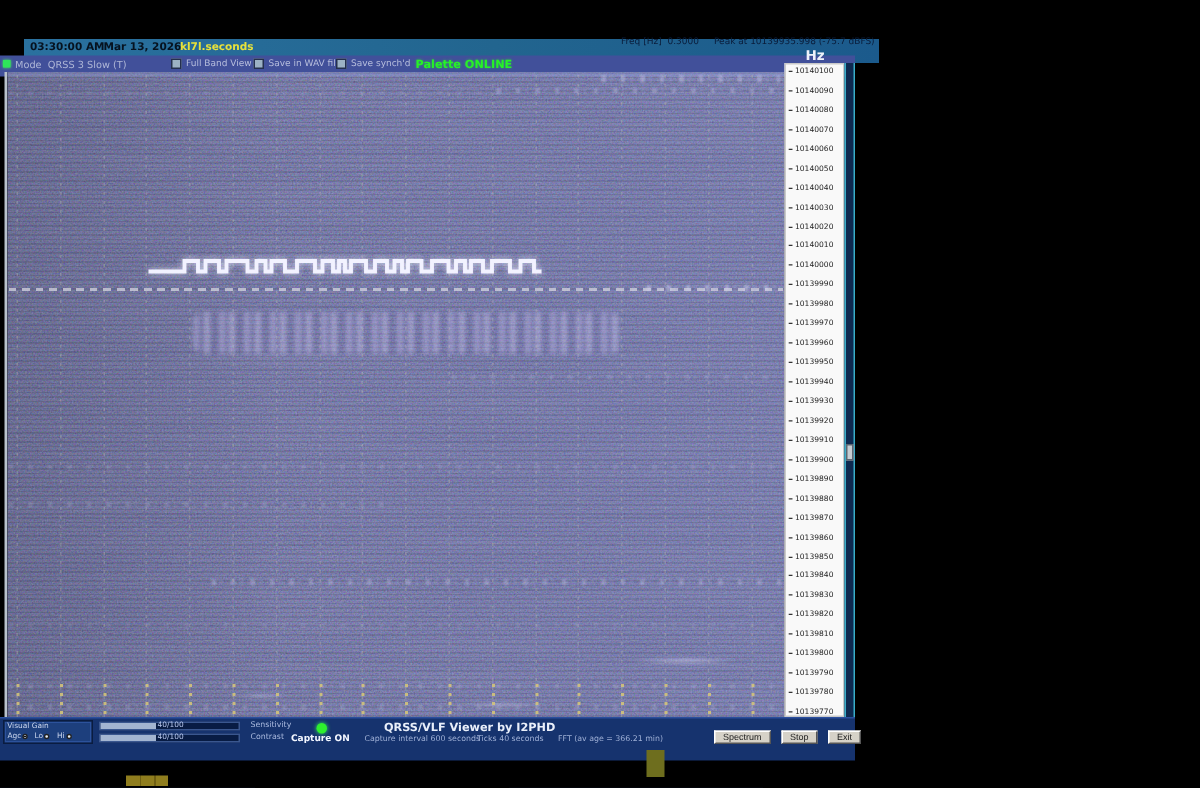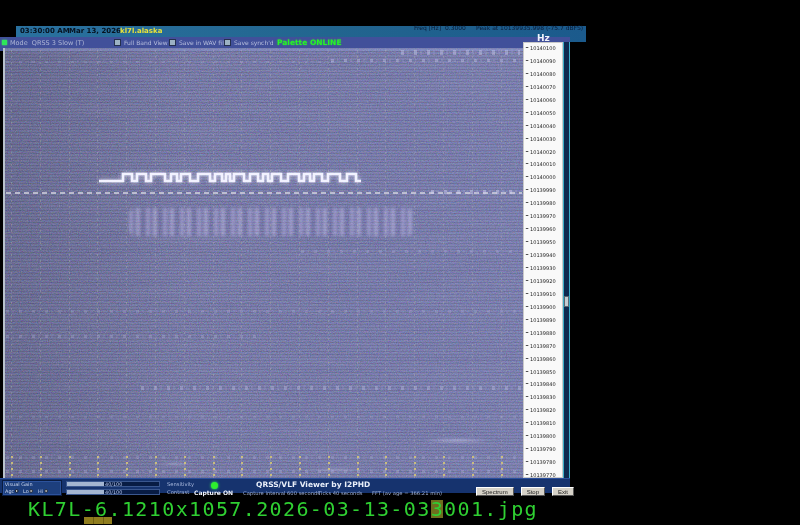--- a/index.html
+++ b/index.html
@@ -48,21 +48,21 @@
   .hz{position:absolute;left:537px;top:33px;font-size:9px;font-weight:bold;color:#eef2fa;}
   .freqscale{position:absolute;left:523px;top:42px;width:40px;height:436px;background:#f9f9f9;
              border:1px solid #c9c9c9;box-sizing:border-box;}
   .freq-label{position:absolute;left:6px;font-size:6px;line-height:6px;color:#1c1c1c;
               transform:scale(.84);transform-origin:left center;white-space:nowrap;}
   .freq-label::before{content:"";position:absolute;left:-5px;top:2px;width:3px;height:1px;background:#333;}
   .vscroll{position:absolute;left:563px;top:42px;width:7px;height:436px;background:#0e2950;
            border-left:1px solid #39aec9;border-right:1px solid #39aec9;box-sizing:border-box;}
   .vthumb{position:absolute;left:0;top:254px;width:5px;height:11px;background:#c5ccd2;border:1px solid #5a6470;box-sizing:border-box;}
   
-  .bottombar{position:absolute;left:0;top:478px;width:570px;height:15px;background:#16336e;border-top:1px solid #2b4f9d;box-sizing:border-box;}
+  .bottombar{position:absolute;left:0;top:478px;width:570px;height:29px;background:#16336e;border-top:1px solid #2b4f9d;box-sizing:border-box;}
   .vg-box{position:absolute;left:2px;top:1px;width:60px;height:16px;background:#1d3f7d;
           border:1px solid #0a1c40;box-shadow:inset 0 0 0 1px #2c529c;box-sizing:border-box;}
   .vg-title{font-size:5.5px;color:#cdd8f0;padding:1px 0 0 2px;transform:scale(.9);transform-origin:left top;white-space:nowrap;}
   .vg-radios{display:flex;gap:3px;padding-left:2px;align-items:center;}
   .vg-opt{display:flex;align-items:center;gap:1px;font-size:5.5px;color:#cdd8f0;transform:scale(.9);transform-origin:left center;}
   .radio{width:4px;height:4px;border-radius:50%;background:#e8eef6;border:1px solid #222;box-sizing:border-box;}
   .radio.sel{background:radial-gradient(circle,#111 0 35%,#e8eef6 40%);}
   .slider-row{position:absolute;left:66px;width:94px;height:6px;background:#081c44;border:1px solid #3a578f;box-sizing:border-box;}
   .slider-row .fill{position:absolute;left:0;top:0;height:100%;width:40%;background:#a3b5d1;}
   .slider-row .sval{position:absolute;left:41%;top:-1px;font-size:5.5px;color:#b9c8ee;transform:scale(.9);transform-origin:left top;white-space:nowrap;}
@@ -85,21 +85,21 @@
 </style>
 </head>
 <body>
 
 <div class="screen">
 
 
   <div class="statusbar">
     <span class="time">03:30:00 AM</span>
     <span class="date">Mar 13, 2026</span>
-    <span class="station">kl7l.alaska</span>
+    <span class="station">kl7l.seconds</span>
     <span class="freq-readout"><span>Freq [Hz]</span>&nbsp;&nbsp;<span>0.3000</span></span>
     <span class="peak-readout">Peak at 10139935.998 (-75.7 dBFS)</span>
   </div>
 
   <div class="modebar">
     <span class="mode-green-dot"></span>
     <span class="mode-text"><span>Mode</span>&nbsp;&nbsp;<span>QRSS 3 Slow (T)</span></span>
     <span id="checkboxes"><span class="cbgroup" style="left: 114px;">
           <span class="cbbox"></span>
           <span class="cblabel">Full Band View</span>
@@ -288,16 +288,15 @@
     <span class="binfo bi2">Ticks 40 seconds</span>
     <span class="binfo bi3">FFT (av age = 366.21 min)</span>
     <div class="btnrow" id="btnrow">
         <button class="btn">Spectrum</button>
         <button class="btn">Stop</button>
         <button class="btn">Exit</button>
       </div>
   </div>
 
   <div class="cap-cursor" id="capcursor" style="left: 430.6px;"></div>
-  <div class="caption">KL7L-6.1210x1057.2026-03-13-033001.jpg</div>
   <div class="olive-block"></div>
 
 </div>
 
 </body></html>

